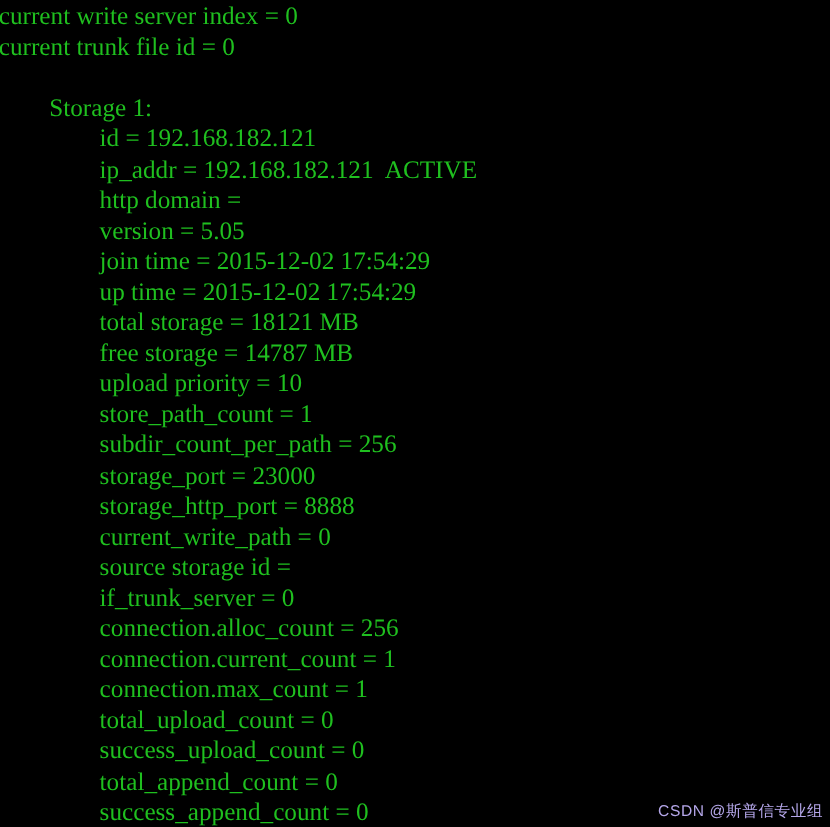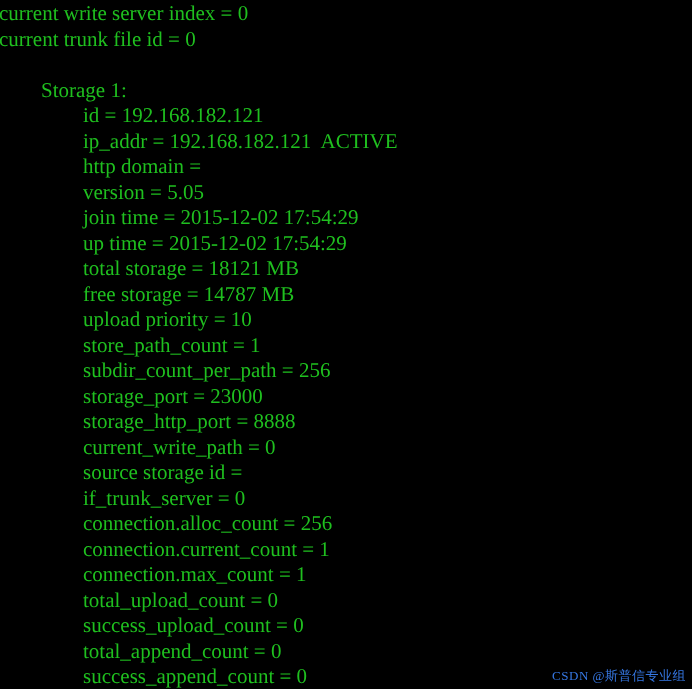--- a/index.html
+++ b/index.html
@@ -41,24 +41,24 @@
     white-space: pre;
     color: #1fbf1f;
   }
   .term-line.blank {
     color: transparent;
   }
   #watermark {
     position: absolute;
     right: 6px;
     bottom: 5px;
-    font-family: Liberation Serif, serif;
+    font-family: Liberation Sans, sans-serif;
     font-size: 13px;
     line-height: 16px;
-    color: #3b82f6;
+    color: #c4b5fd;
     letter-spacing: 0.5px;
     white-space: nowrap;
     opacity: 0.92;
   }
 </style>
 </head>
 <body>
 
 <div id="terminal">
 

